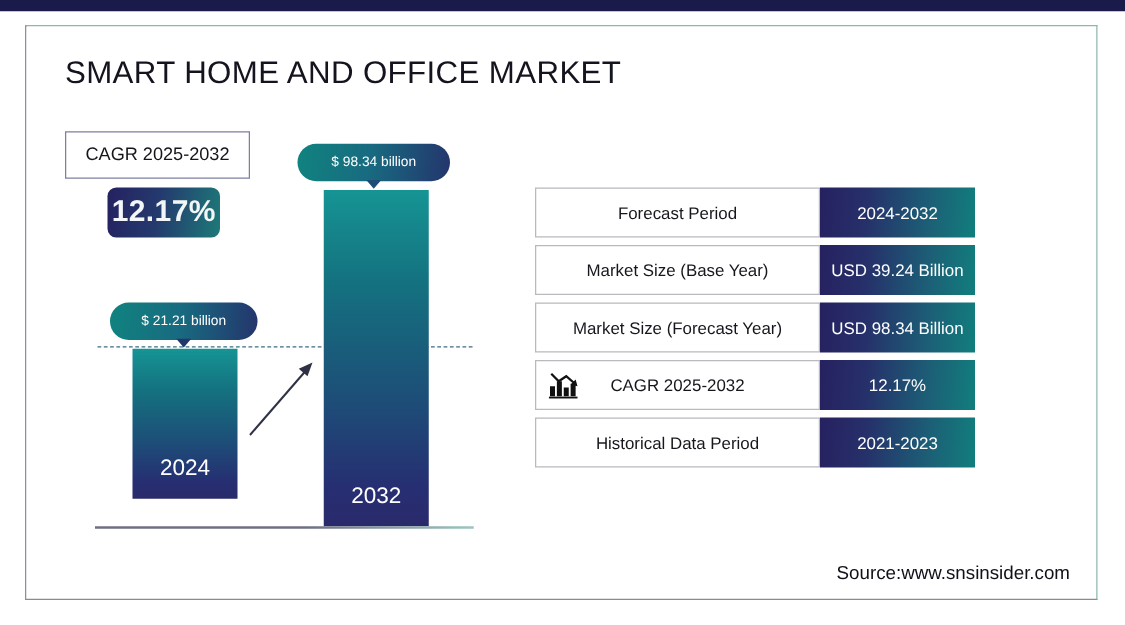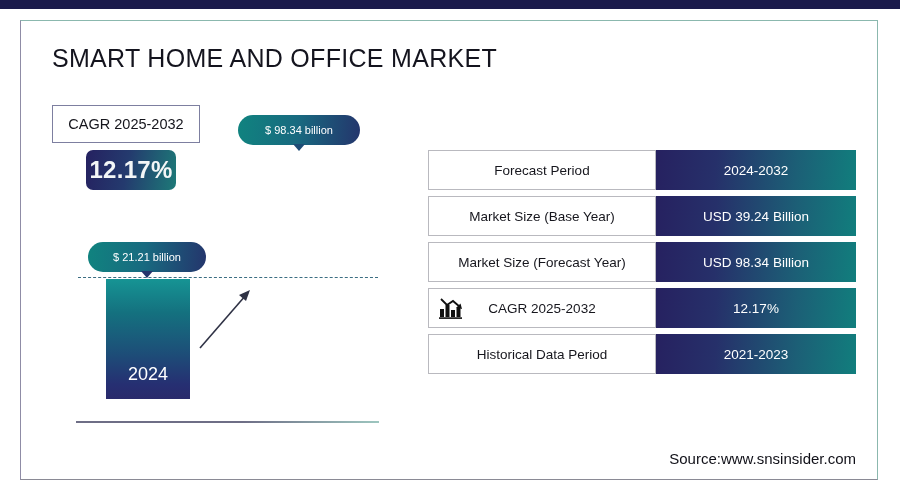--- a/index.html
+++ b/index.html
@@ -201,21 +201,21 @@
     top: 282px;
     width: 70px;
     height: 72px;
   }
 
   
   .spec-table {
     position: absolute;
     left: 428px;
     top: 150px;
-    width: 428px;
+    width: 352px;
   }
   .spec-row {
     display: flex;
     height: 40px;
     margin-bottom: 6px;
   }
   .spec-label {
     width: 228px;
     border: 1.2px solid #b9b9bf;
     box-sizing: border-box;
@@ -288,20 +288,23 @@
     </div>
 
     <div class="pill pill-2032">
       <span>$ 98.34 billion</span>
     </div>
 
     <div class="bar bar-2024">
       <div class="bar-year">2024</div>
     </div>
 
+    <div class="bar bar-2032">
+      <div class="bar-year">2032</div>
+    </div>
 
     <svg class="trend-arrow" viewBox="0 0 70 72">
       <line x1="8" y1="66" x2="54" y2="13" stroke="#2f3245" stroke-width="1.6"></line>
       <polygon points="58,8 47,13 54,19" fill="#2f3245"></polygon>
     </svg>
 
     <div class="baseline"></div>
   </div>
 
   <div class="spec-table">

